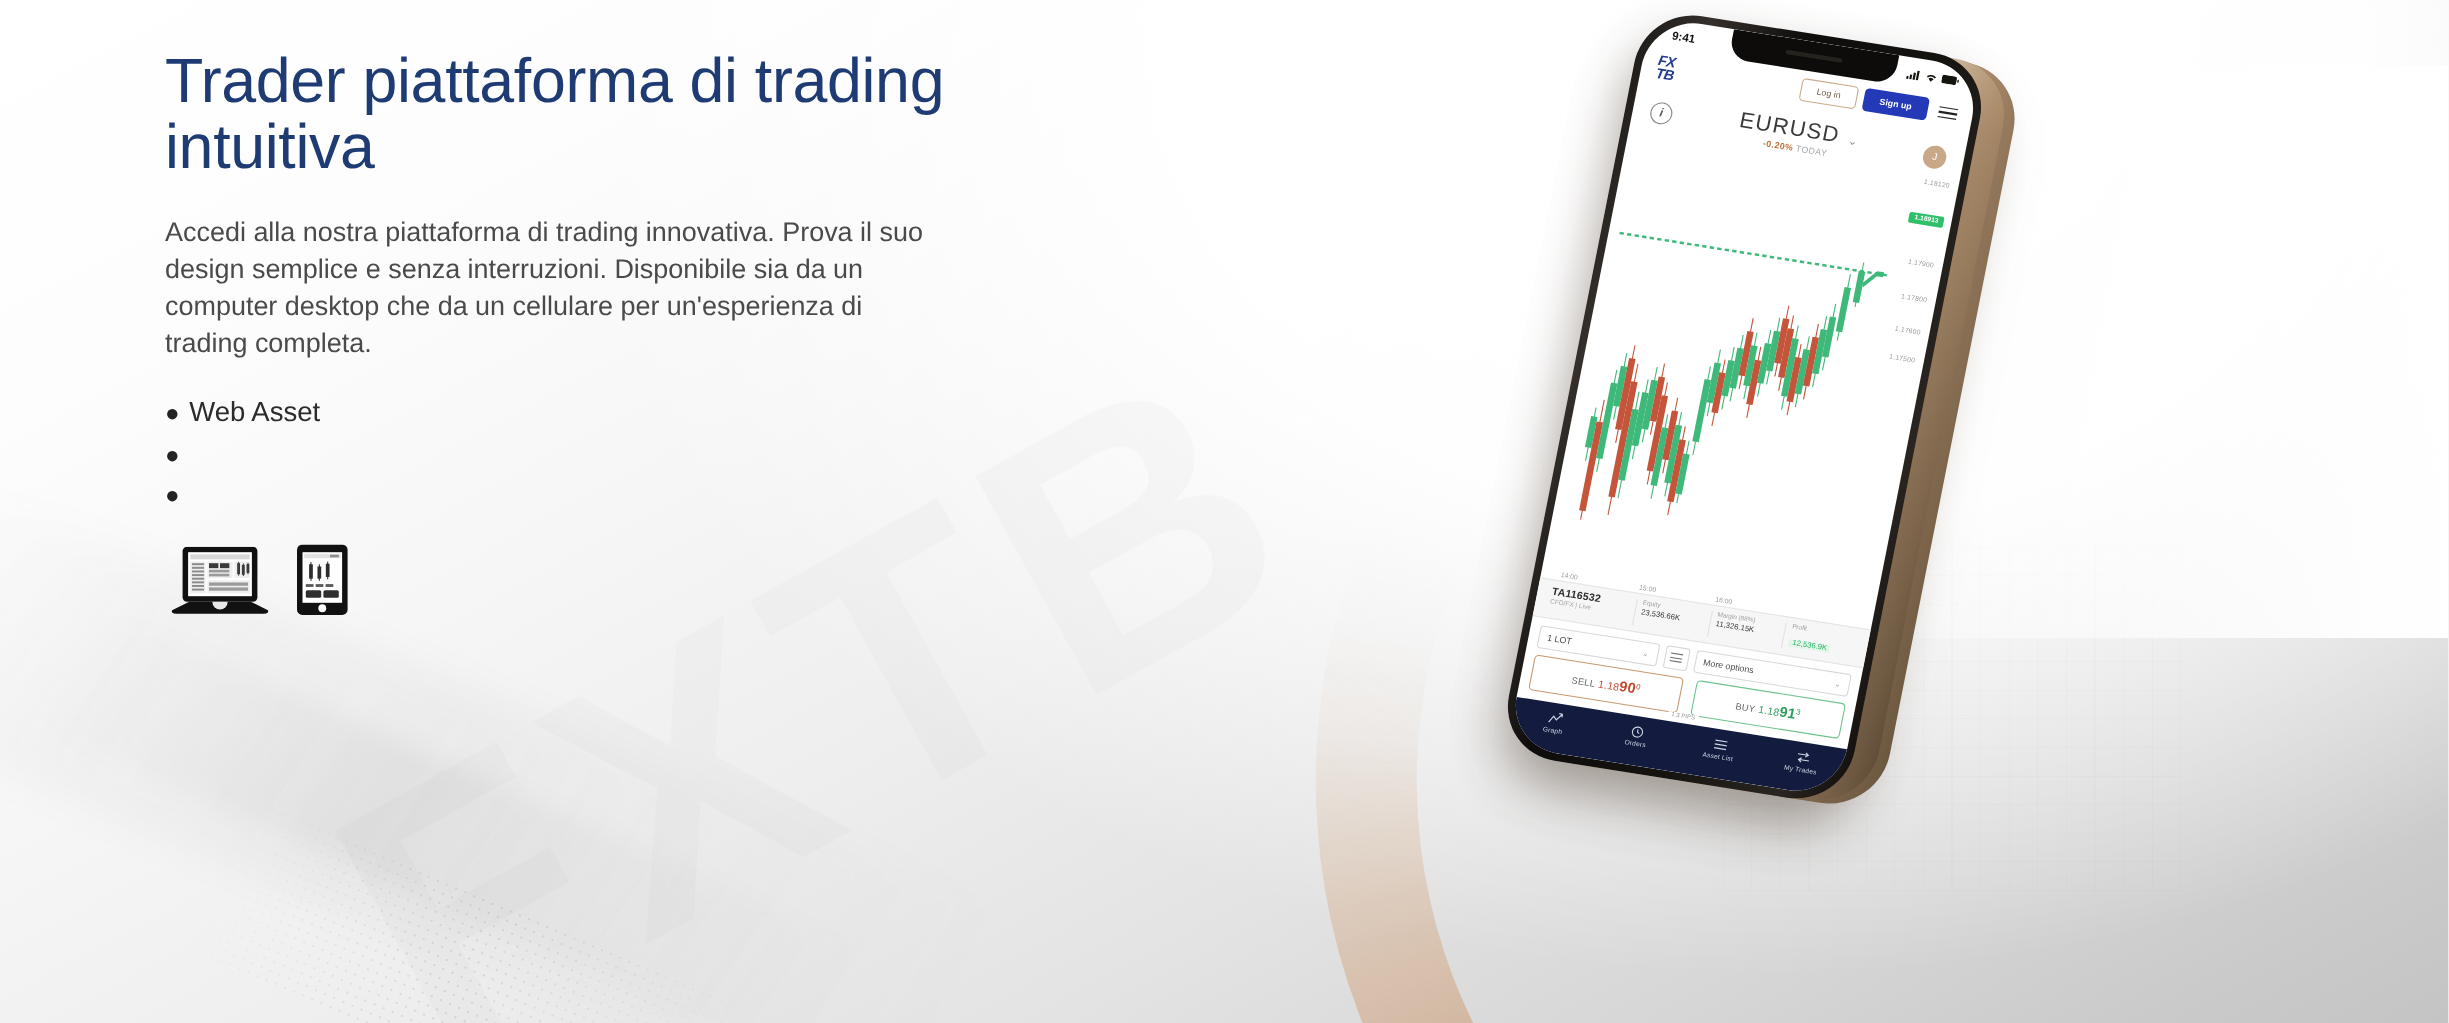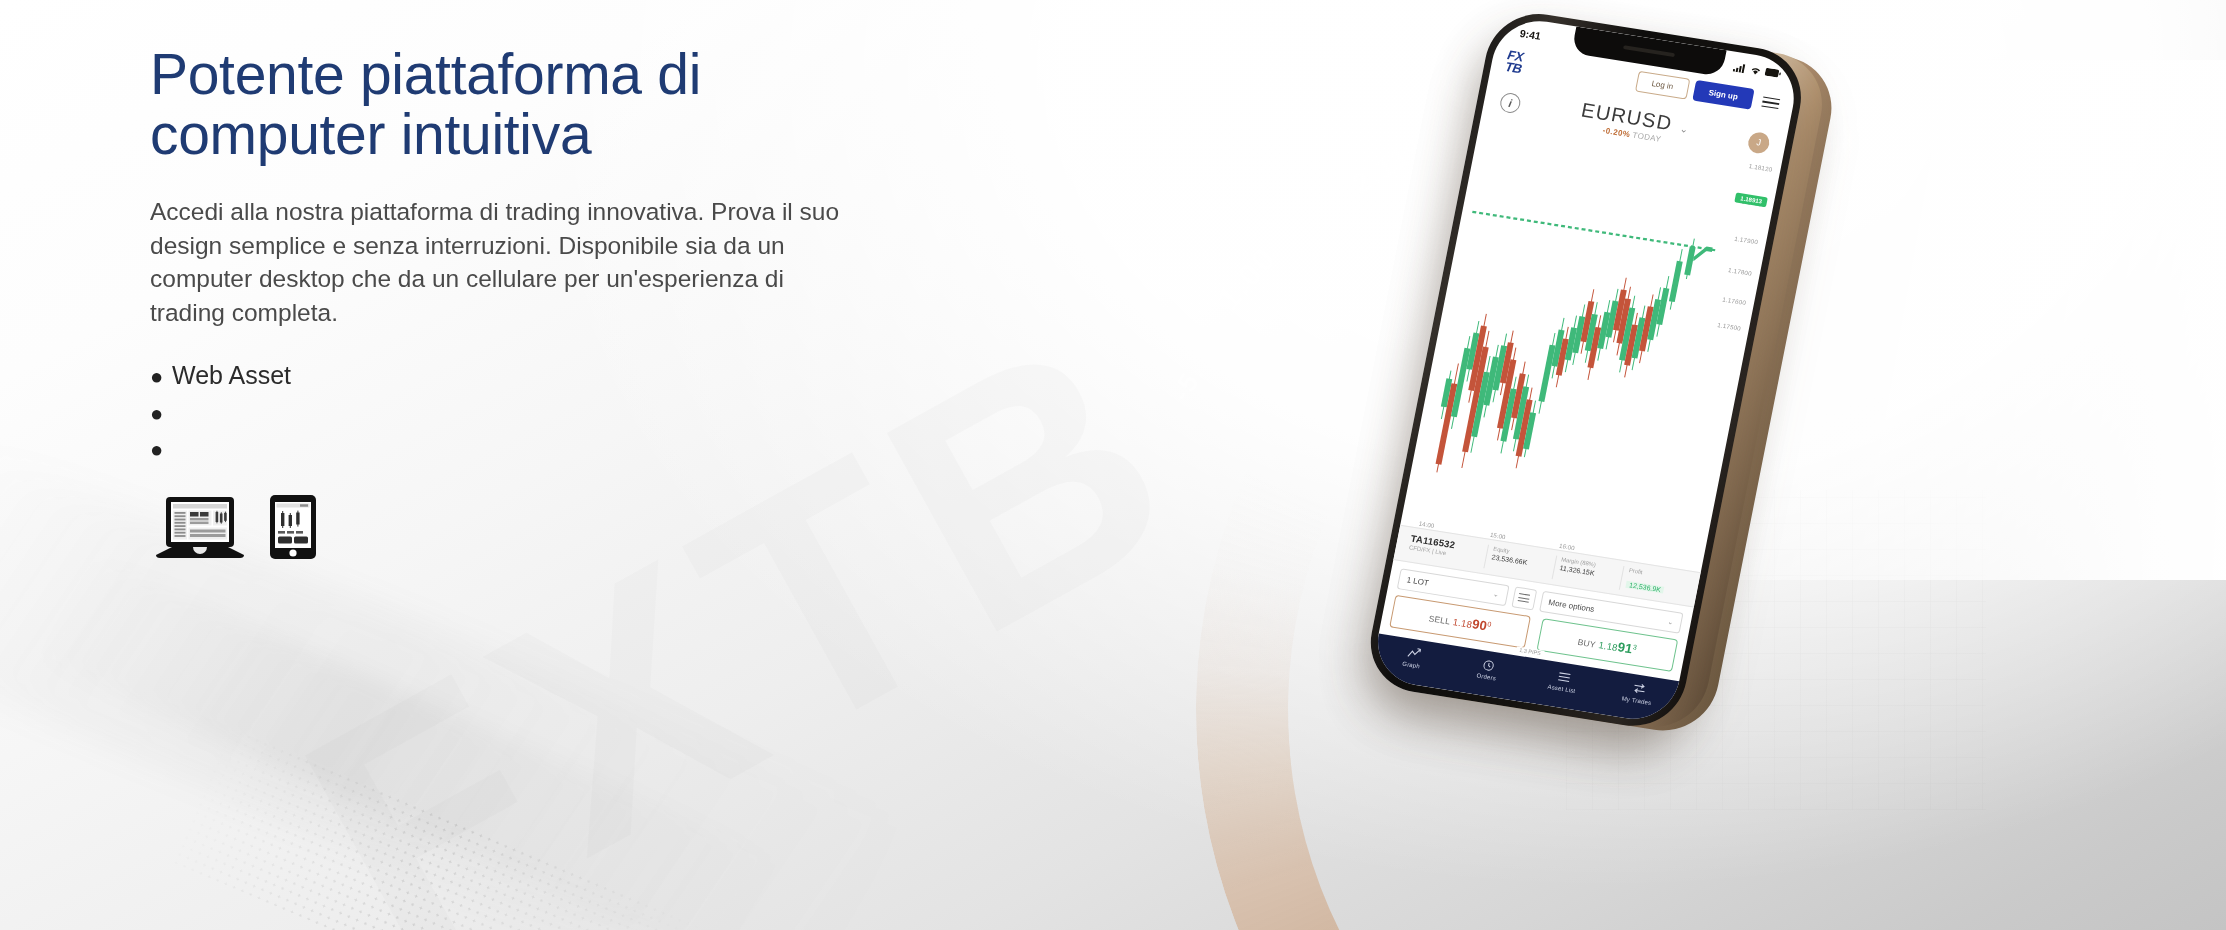--- a/index.html
+++ b/index.html
@@ -508,21 +508,21 @@
 
 <div class="stage">
 
   <div class="wm wm-streak"></div>
   <div class="wm wm-streak2"></div>
   <div class="wm wm-dots"></div>
   <div class="wm wm-big">FXTB</div>
   <div class="wm wm-circuit"></div>
 
   <div class="copy">
-    <h1 class="headline">Potente piattaforma di computer intuitiva</h1>
+    <h1 class="headline">Trader piattaforma di trading intuitiva</h1>
     <p class="lede">Accedi alla nostra piattaforma di trading innovativa. Prova il suo design semplice e senza interruzioni. Disponibile sia da un computer desktop che da un cellulare per un'esperienza di trading completa.</p>
 
     <ul class="feature-list">
       <li class="feature-item">
         <span class="feature-bullet">●</span>
         <span>Web Asset</span>
       </li>
       <li class="feature-item">
         <span class="feature-bullet">●</span>
       </li>

